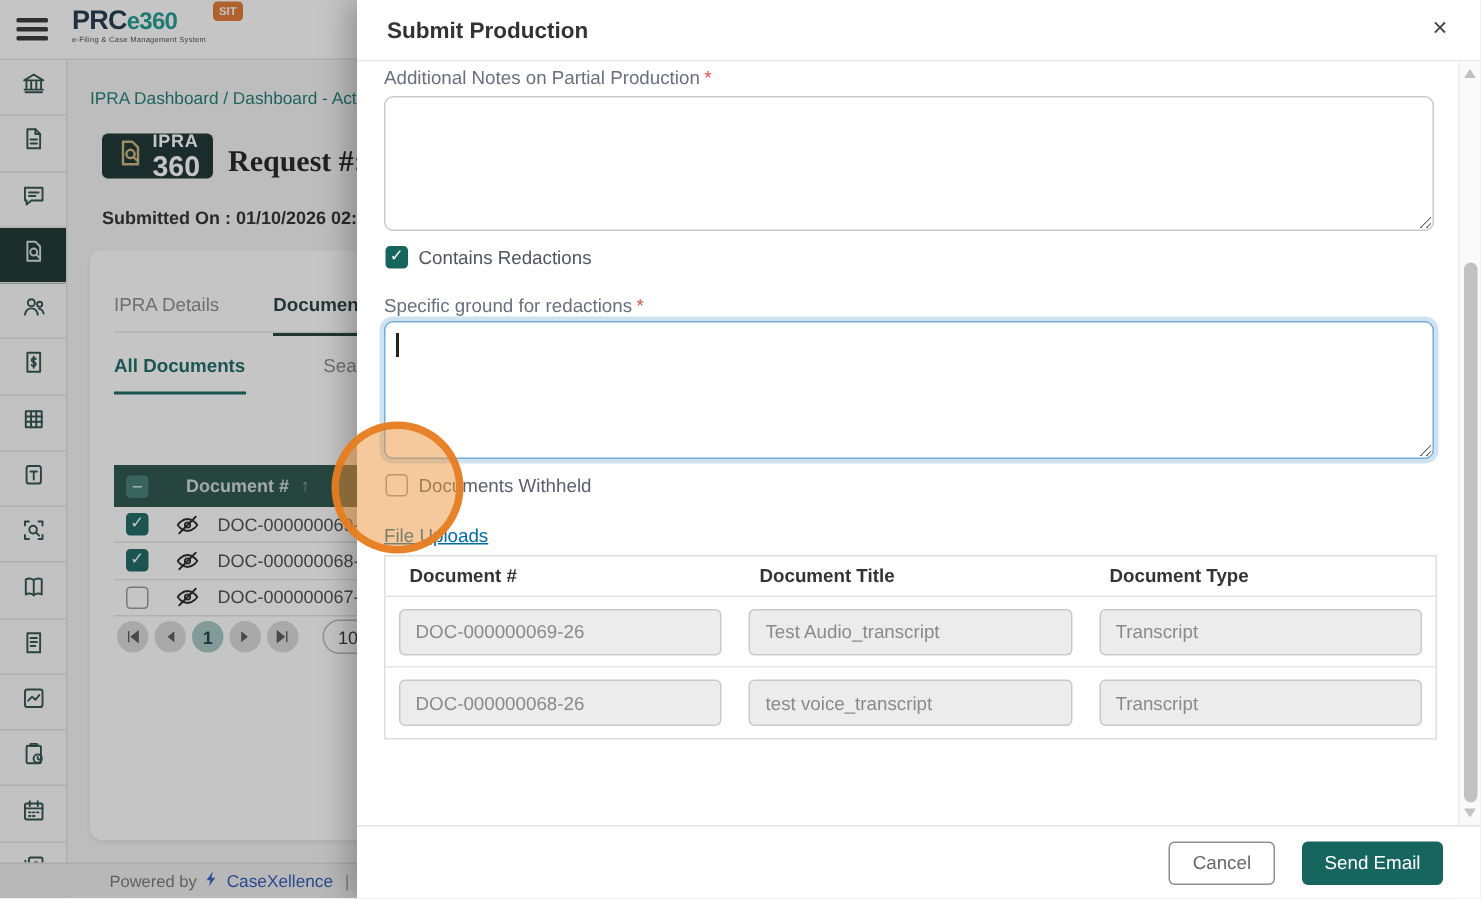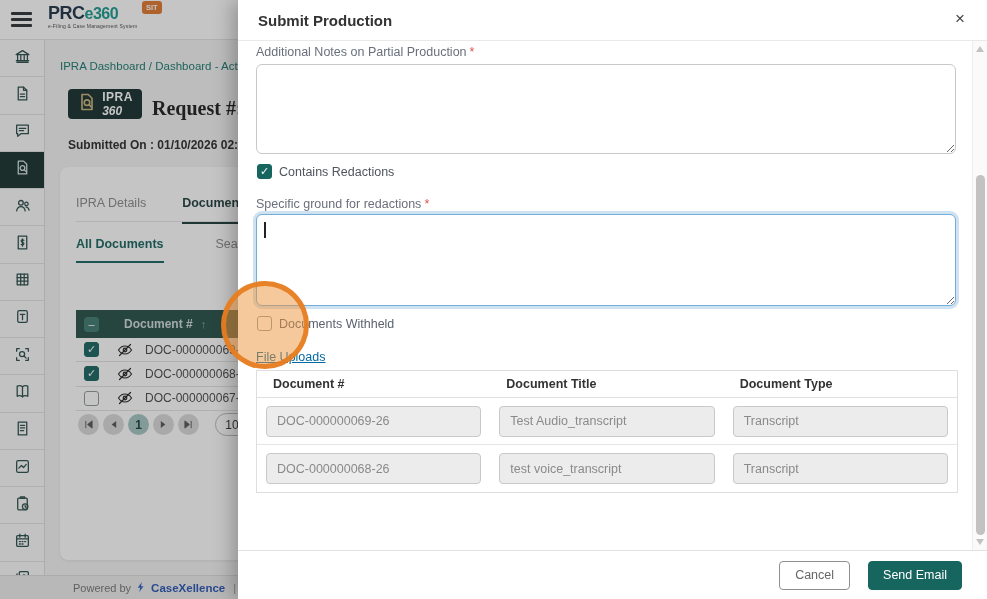--- a/index.html
+++ b/index.html
@@ -25,21 +25,21 @@
     border-bottom:1px solid #e2e2e2; color:#2a4d4a; cursor:pointer; }
   .sb-item.active { background:#16302e; color:#d6e3e1; }
 
   .main-bg { position:absolute; left:45px; top:40px; width:942px; height:535px; background:#f3f4f3; z-index:1; }
   .breadcrumb { position:absolute; left:60px; top:60px; font-size:11.5px; color:#1c7a72; z-index:1; }
 
   .ipra-badge { position:absolute; left:68px; top:89px; width:74px; height:30px; background:#152e2c;
     border-radius:4px; display:flex; align-items:center; justify-content:center; gap:5px; z-index:1; }
   .ipra-badge .txt { color:#fff; font-weight:800; line-height:1; }
   .ipra-badge .l1 { font-size:12px; letter-spacing:0.5px; }
-  .ipra-badge .l2 { font-size:12px; margin-top:2px;font-style:italic; }
+  .ipra-badge .l2 { font-size:19px; margin-top:2px; }
   .request-title { position:absolute; left:152px; top:97px; font-family:"Liberation Serif", serif;
     font-weight:700; font-size:20px; color:#1d1d1d; z-index:1; white-space:nowrap; }
   .submitted-on { position:absolute; left:68px; top:138px; font-size:12px; font-weight:700; color:#2b2b2b; z-index:1; }
 
   .card { position:absolute; left:60px; top:167px; width:860px; height:393px; background:#fff;
     border-radius:8px; box-shadow:0 1px 3px rgba(0,0,0,.08); z-index:1; }
   .tabs { position:absolute; left:76px; top:196px; display:flex; gap:36px; z-index:2; }
   .tab { font-size:12.5px; color:#8a8a8a; padding-bottom:12px; cursor:pointer; white-space:nowrap; }
   .tab.active { color:#1d3b39; font-weight:700; border-bottom:2px solid #1d3b39; }
   .tabs-line { position:absolute; left:76px; top:221px; width:400px; height:1px; background:#e6e6e6; z-index:1; }
@@ -65,21 +65,21 @@
   .pager { position:absolute; left:78px; top:413px; display:flex; align-items:center; gap:4px; z-index:1; }
   .pbtn { width:21px; height:21px; border-radius:50%; background:#d9d9d9; display:flex; align-items:center;
     justify-content:center; color:#555; cursor:pointer; }
   .pbtn.page-active { background:#a3c6c2; color:#163f3b; font-size:12px; font-weight:600; }
   .psize { margin-left:12px; width:34px; height:23px; border:1px solid #b9b9b9; border-radius:12px;
     background:#fff; display:flex; align-items:center; justify-content:center; font-size:12px; color:#333; cursor:pointer; }
 
   .bottom-bar { position:absolute; left:0; bottom:0; width:987px; height:24px; background:#eee;
     border-top:1px solid #dcdcdc; z-index:1; display:flex; align-items:center; }
   .bottom-bar .inner { margin-left:73px; display:flex; align-items:center; gap:5px; font-size:11px; color:#757575; }
-  .brand-blue { color:#2a55b4; font-weight:700; font-size:11.5px; cursor:pointer; }
+  .brand-blue { color:#2a55b4; font-weight:400; font-size:11.5px; cursor:pointer; }
   .bb-sep { color:#999; margin:0 3px; }
 
   
   .dim { position:absolute; inset:0; background:rgba(40,40,40,.27); z-index:5; }
 
   
   .modal { position:absolute; left:238px; top:0; width:749px; height:599px; background:#fff; z-index:10;
     box-shadow:-6px 0 18px rgba(0,0,0,.25); }
   .m-header { position:absolute; left:0; top:0; right:0; height:41px; border-bottom:1px solid #e9e9e9;
     display:flex; align-items:center; }

